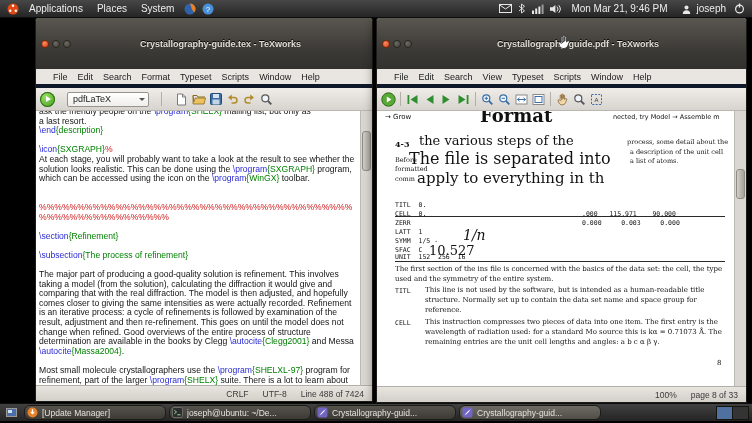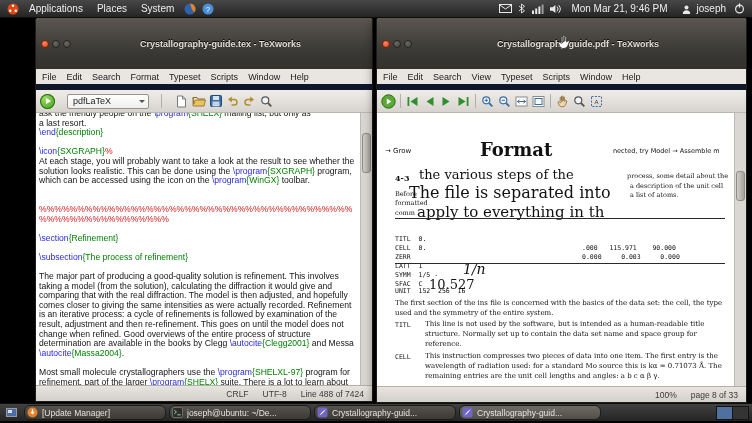--- a/index.html
+++ b/index.html
@@ -25,22 +25,22 @@
   #pdf-window{left:376px;top:17px;width:371px;height:386px;z-index:11;}
 
   .titlebar{height:15px;flex:0 0 15px;background:linear-gradient(#5a5751,#3b3935 65%,#33312d);
             display:flex;align-items:center;gap:3px;padding:18px 5px;border-radius:3px 3px 0 0;}
   .wbtn{width:8px;height:8px;border-radius:50%;flex:0 0 auto;box-sizing:border-box;}
   .wbtn.close{background:radial-gradient(circle at 35% 30%,#ff8d5e,#d4401a);border:1px solid #7e2407;}
   .wbtn.min,.wbtn.max{background:radial-gradient(circle at 35% 30%,#6d6a63,#45423c);border:1px solid #26251f;}
   .title{flex:1;text-align:center;font-size:9px;font-weight:bold;color:#e0dcd4;
          text-shadow:0 -1px 0 #000;white-space:nowrap;overflow:hidden;text-overflow:ellipsis;}
 
-  .menubar{height:15px;flex:0 0 15px;background:#e9e6e2;border-bottom:6px solid #0f172a;
-           display:flex;align-items:center;padding:0 1px;font-size:9px;color:#222;}
+  .menubar{height:15px;flex:0 0 15px;background:#e9e6e2;border-bottom:4px solid #0f172a;
+           display:flex;align-items:center;padding:0 12px;font-size:9px;color:#222;}
   .mitem{padding:1px 5px;white-space:nowrap;}
 
   .toolbar{height:22px;flex:0 0 22px;background:linear-gradient(#f0ede9,#d7d4cf);
            border-bottom:1px solid #b9b6b0;display:flex;align-items:center;gap:10px;padding:0 4px;}
   .run-btn{width:15px;height:15px;border:none;border-radius:50%;padding:0;margin-right:2px;
            background:radial-gradient(circle at 35% 30%,#9ade62,#3f9a1f);
            box-shadow:inset 0 0 0 1px #2d6e12;display:flex;align-items:center;justify-content:center;}
   .run-tri{width:0;height:0;border-left:5px solid #fff;border-top:3.5px solid transparent;
            border-bottom:3.5px solid transparent;margin-left:1px;}
   .combo{height:15px;min-width:82px;background:linear-gradient(#fff,#efeeec);border:1px solid #97948f;
@@ -67,21 +67,21 @@
           border:1px solid #8e8b85;border-radius:3px;box-sizing:border-box;}
 
   .statusbar{height:15px;flex:0 0 15px;background:linear-gradient(#e8e5e0,#d3d0ca);
              border-top:1px solid #b2afa9;display:flex;align-items:center;font-size:8.5px;
              color:#3a3a3a;padding:0 8px;gap:14px;justify-content:flex-end;}
   .status-seg{white-space:nowrap;}
 
   
   .pdf-body{flex:1;display:flex;min-height:0;background:#8f8f8f;}
   .pdf-page{position:relative;flex:1;background:#fff;overflow:hidden;color:#111;}
-  .frag{position:absolute;white-space:pre;margin-top:32px;}
+  .frag{position:absolute;white-space:pre;}
   .frag.serif{font-family:"DejaVu Serif","Liberation Serif",serif;}
   .frag.sans{font-family:"DejaVu Sans","Liberation Sans",sans-serif;}
   .frag.mono{font-family:"DejaVu Sans Mono","Liberation Mono",monospace;font-size:6.5px;}
   .frag.b{font-weight:bold;}
   .frag.i{font-style:italic;}
   .frag.wrap{white-space:normal;line-height:1.4;}
   .prule{position:absolute;height:1px;background:#2a2a2a;}
   .hand-cursor{position:absolute;left:180px;top:16px;z-index:99;pointer-events:none;}
 
   

